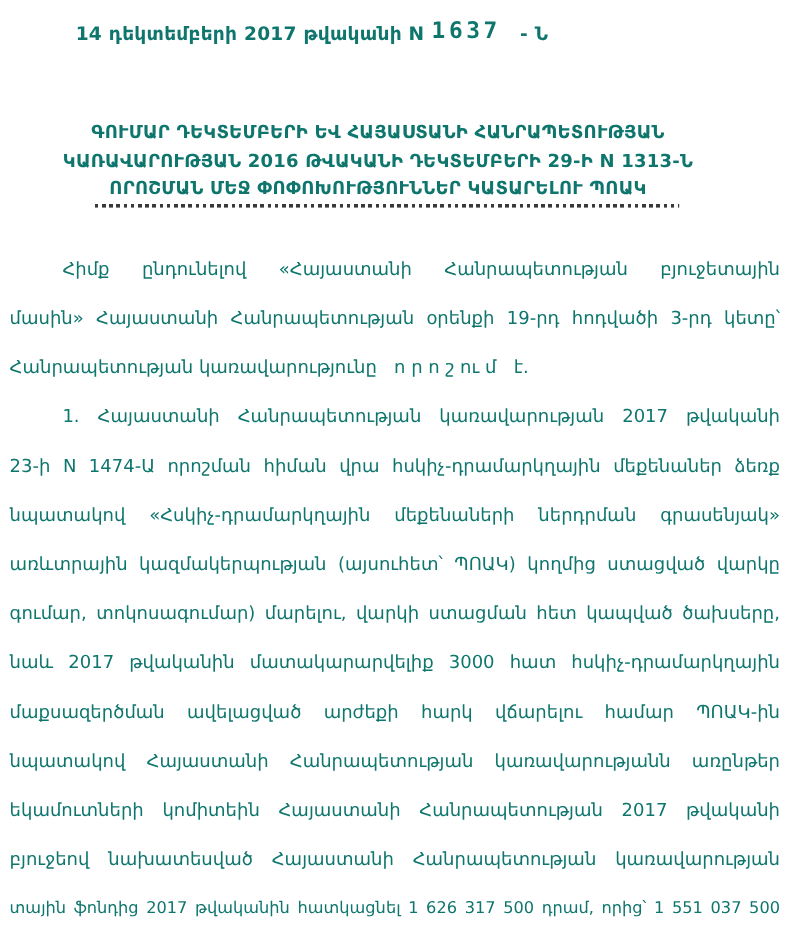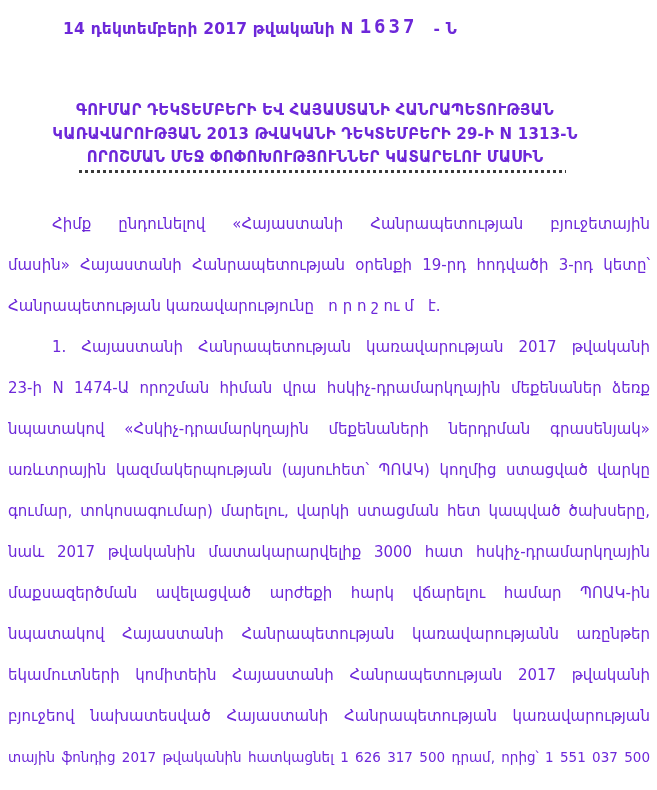--- a/index.html
+++ b/index.html
@@ -7,21 +7,21 @@
     padding: 0;
     background: #e9e9e9;
   }
   .page {
     position: relative;
     width: 657px;
     height: 790px;
     margin: 0 auto;
     background: #ffffff;
     font-family: "DejaVu Sans", sans-serif;
-    color: #6d28d9;
+    color: #0f766e;
     overflow: hidden;
   }
   
   .header {
     position: absolute;
     top: 16px;
     left: 0;
     width: 520px;
     text-align: center;
     font-size: 15.5px;
@@ -97,22 +97,22 @@
 <body>
 
 <div class="page">
 
   <div class="header">
     <span>14 դեկտեմբերի 2017 թվականի N</span><span class="num">1637</span><span class="suffix">- Ն</span>
   </div>
 
   <div class="title">
     <div>ԳՈՒՄԱՐ ԴԵԿՏԵՄԲԵՐԻ ԵՎ ՀԱՅԱՍՏԱՆԻ ՀԱՆՐԱՊԵՏՈՒԹՅԱՆ</div>
-    <div>ԿԱՌԱՎԱՐՈՒԹՅԱՆ 2013 ԹՎԱԿԱՆԻ ԴԵԿՏԵՄԲԵՐԻ 29-Ի N 1313-Ն</div>
-    <div>ՈՐՈՇՄԱՆ ՄԵՋ ՓՈՓՈԽՈՒԹՅՈՒՆՆԵՐ ԿԱՏԱՐԵԼՈՒ ՄԱՍԻՆ</div>
+    <div>ԿԱՌԱՎԱՐՈՒԹՅԱՆ 2016 ԹՎԱԿԱՆԻ ԴԵԿՏԵՄԲԵՐԻ 29-Ի N 1313-Ն</div>
+    <div>ՈՐՈՇՄԱՆ ՄԵՋ ՓՈՓՈԽՈՒԹՅՈՒՆՆԵՐ ԿԱՏԱՐԵԼՈՒ ՊՈԱԿ</div>
   </div>
 
   <div class="dashline"></div>
 
   <div class="body">
 
     <div class="bline ind">Հիմք ընդունելով «Հայաստանի Հանրապետության բյուջետային համակարգի</div>
     <div class="bline">մասին» Հայաստանի Հանրապետության օրենքի 19-րդ հոդվածի 3-րդ կետը՝ Հայաստանի</div>
     <div class="bline short">Հանրապետության կառավարությունը   ո ր ո շ ու մ   է.</div>
 

